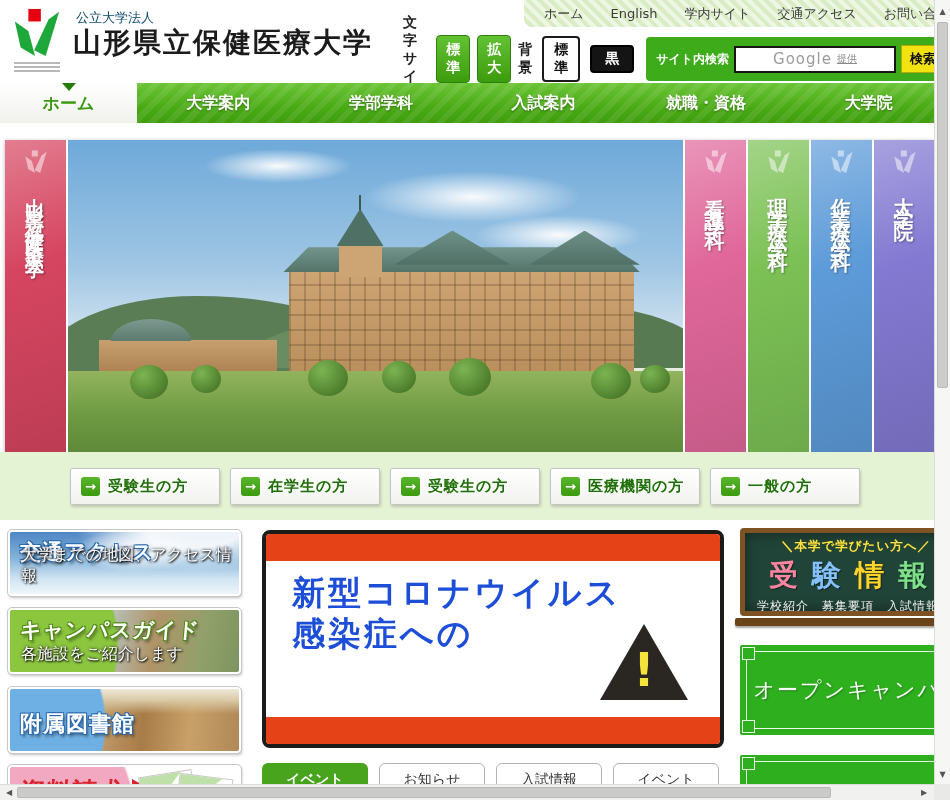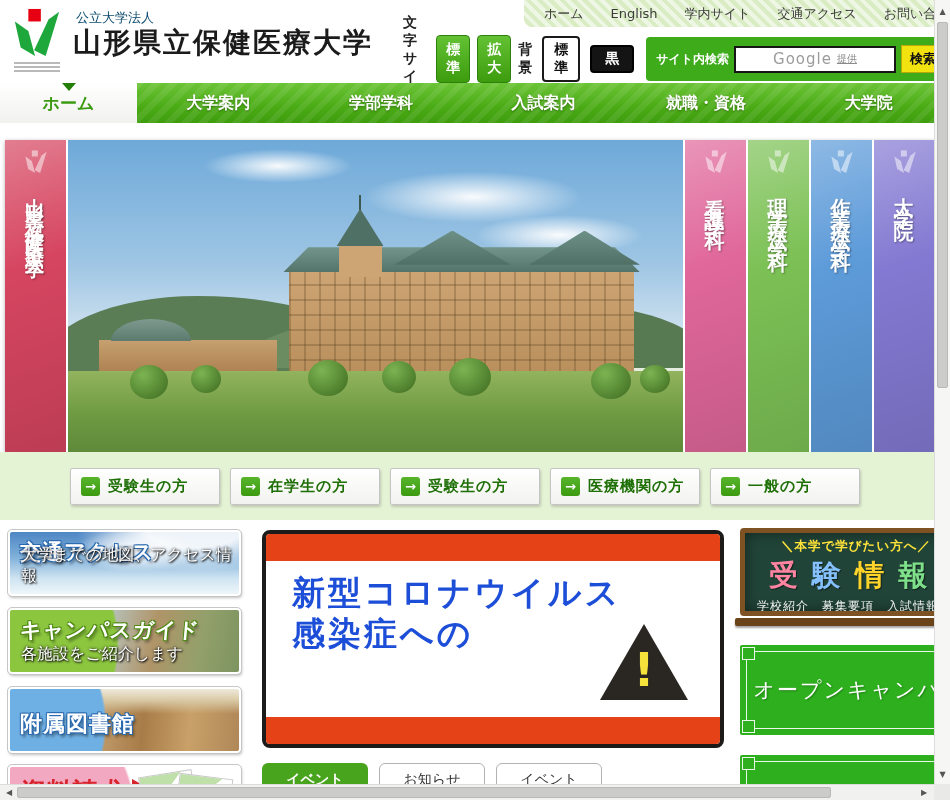--- a/index.html
+++ b/index.html
@@ -376,20 +376,21 @@
       </div>
       <div class="warn-triangle">
         <span class="warn-mark">!</span>
       </div>
       <div class="covid-bar bottom"></div>
     </div>
 
     <div class="tab-row">
       <div class="tab active">イベント</div>
       <div class="tab plain">お知らせ</div>
+      <div class="tab plain">入試情報</div>
       <div class="tab plain">イベント</div>
     </div>
 
     <div id="chalkboard">
       <div class="cb-tagline">＼本学で学びたい方へ／</div>
       <div class="cb-title">
         <span class="cb-char" style="color: rgb(255, 133, 162);">受</span>
         <span class="cb-char" style="color: rgb(134, 193, 255);">験</span>
         <span class="cb-char" style="color: rgb(255, 212, 42);">情</span>
         <span class="cb-char" style="color: rgb(127, 224, 138);">報</span>

